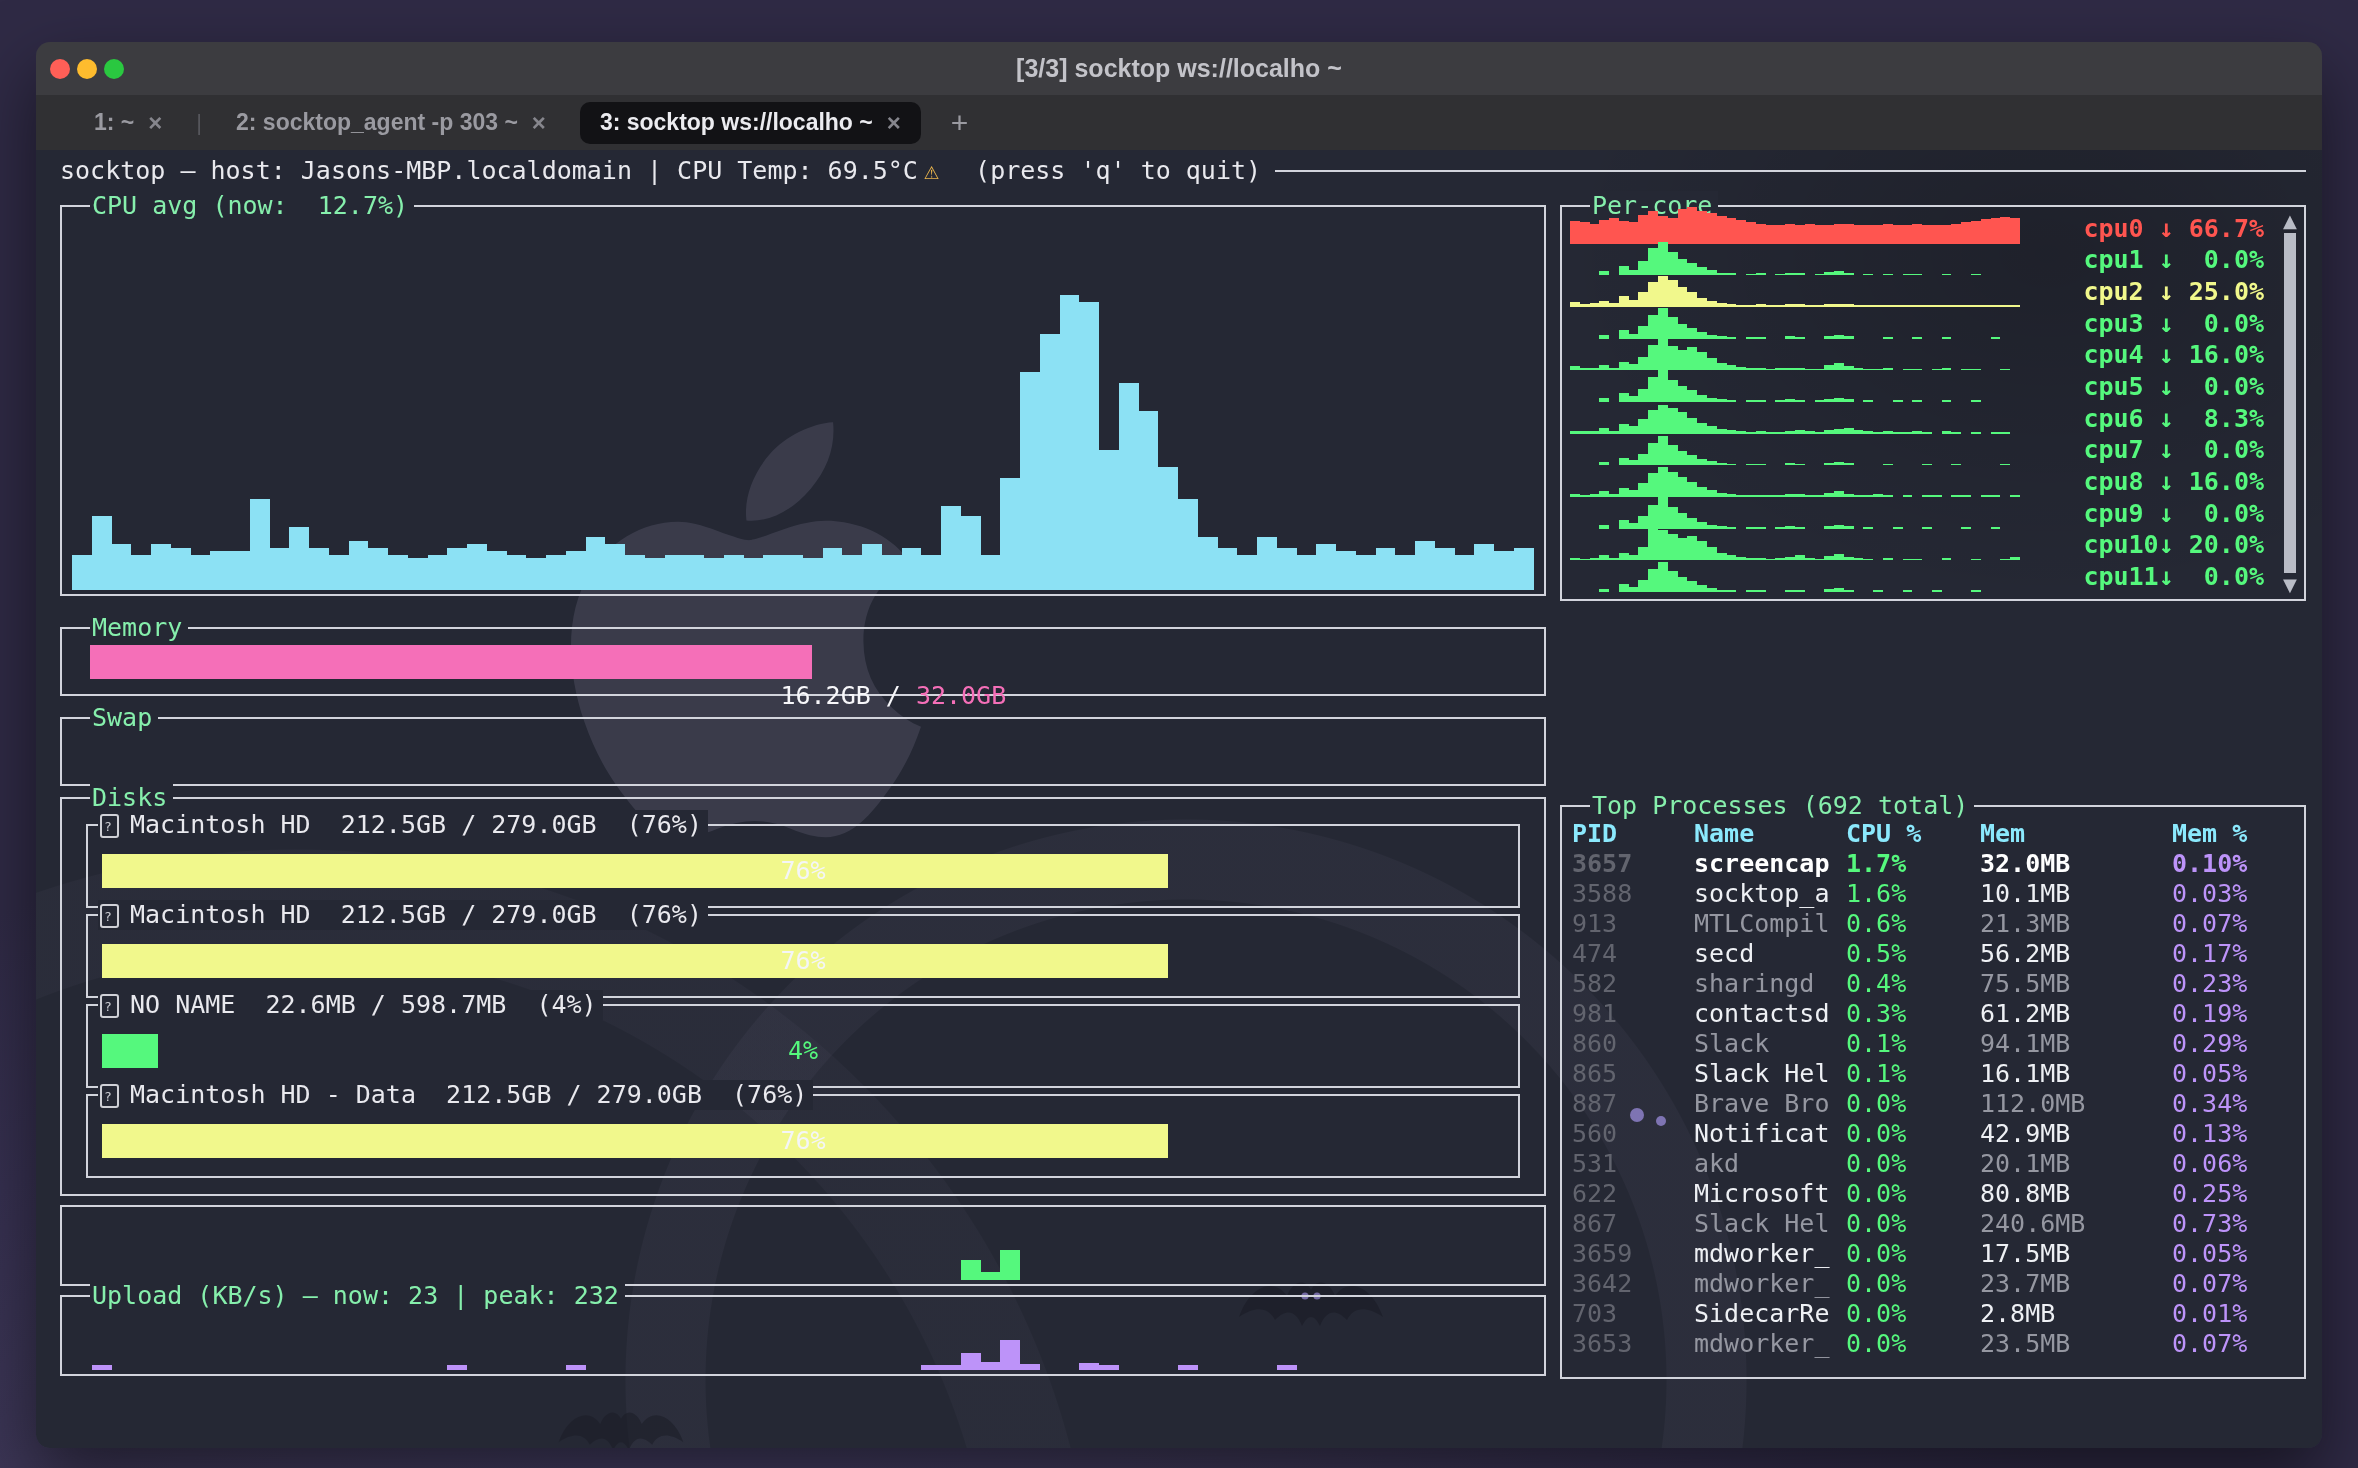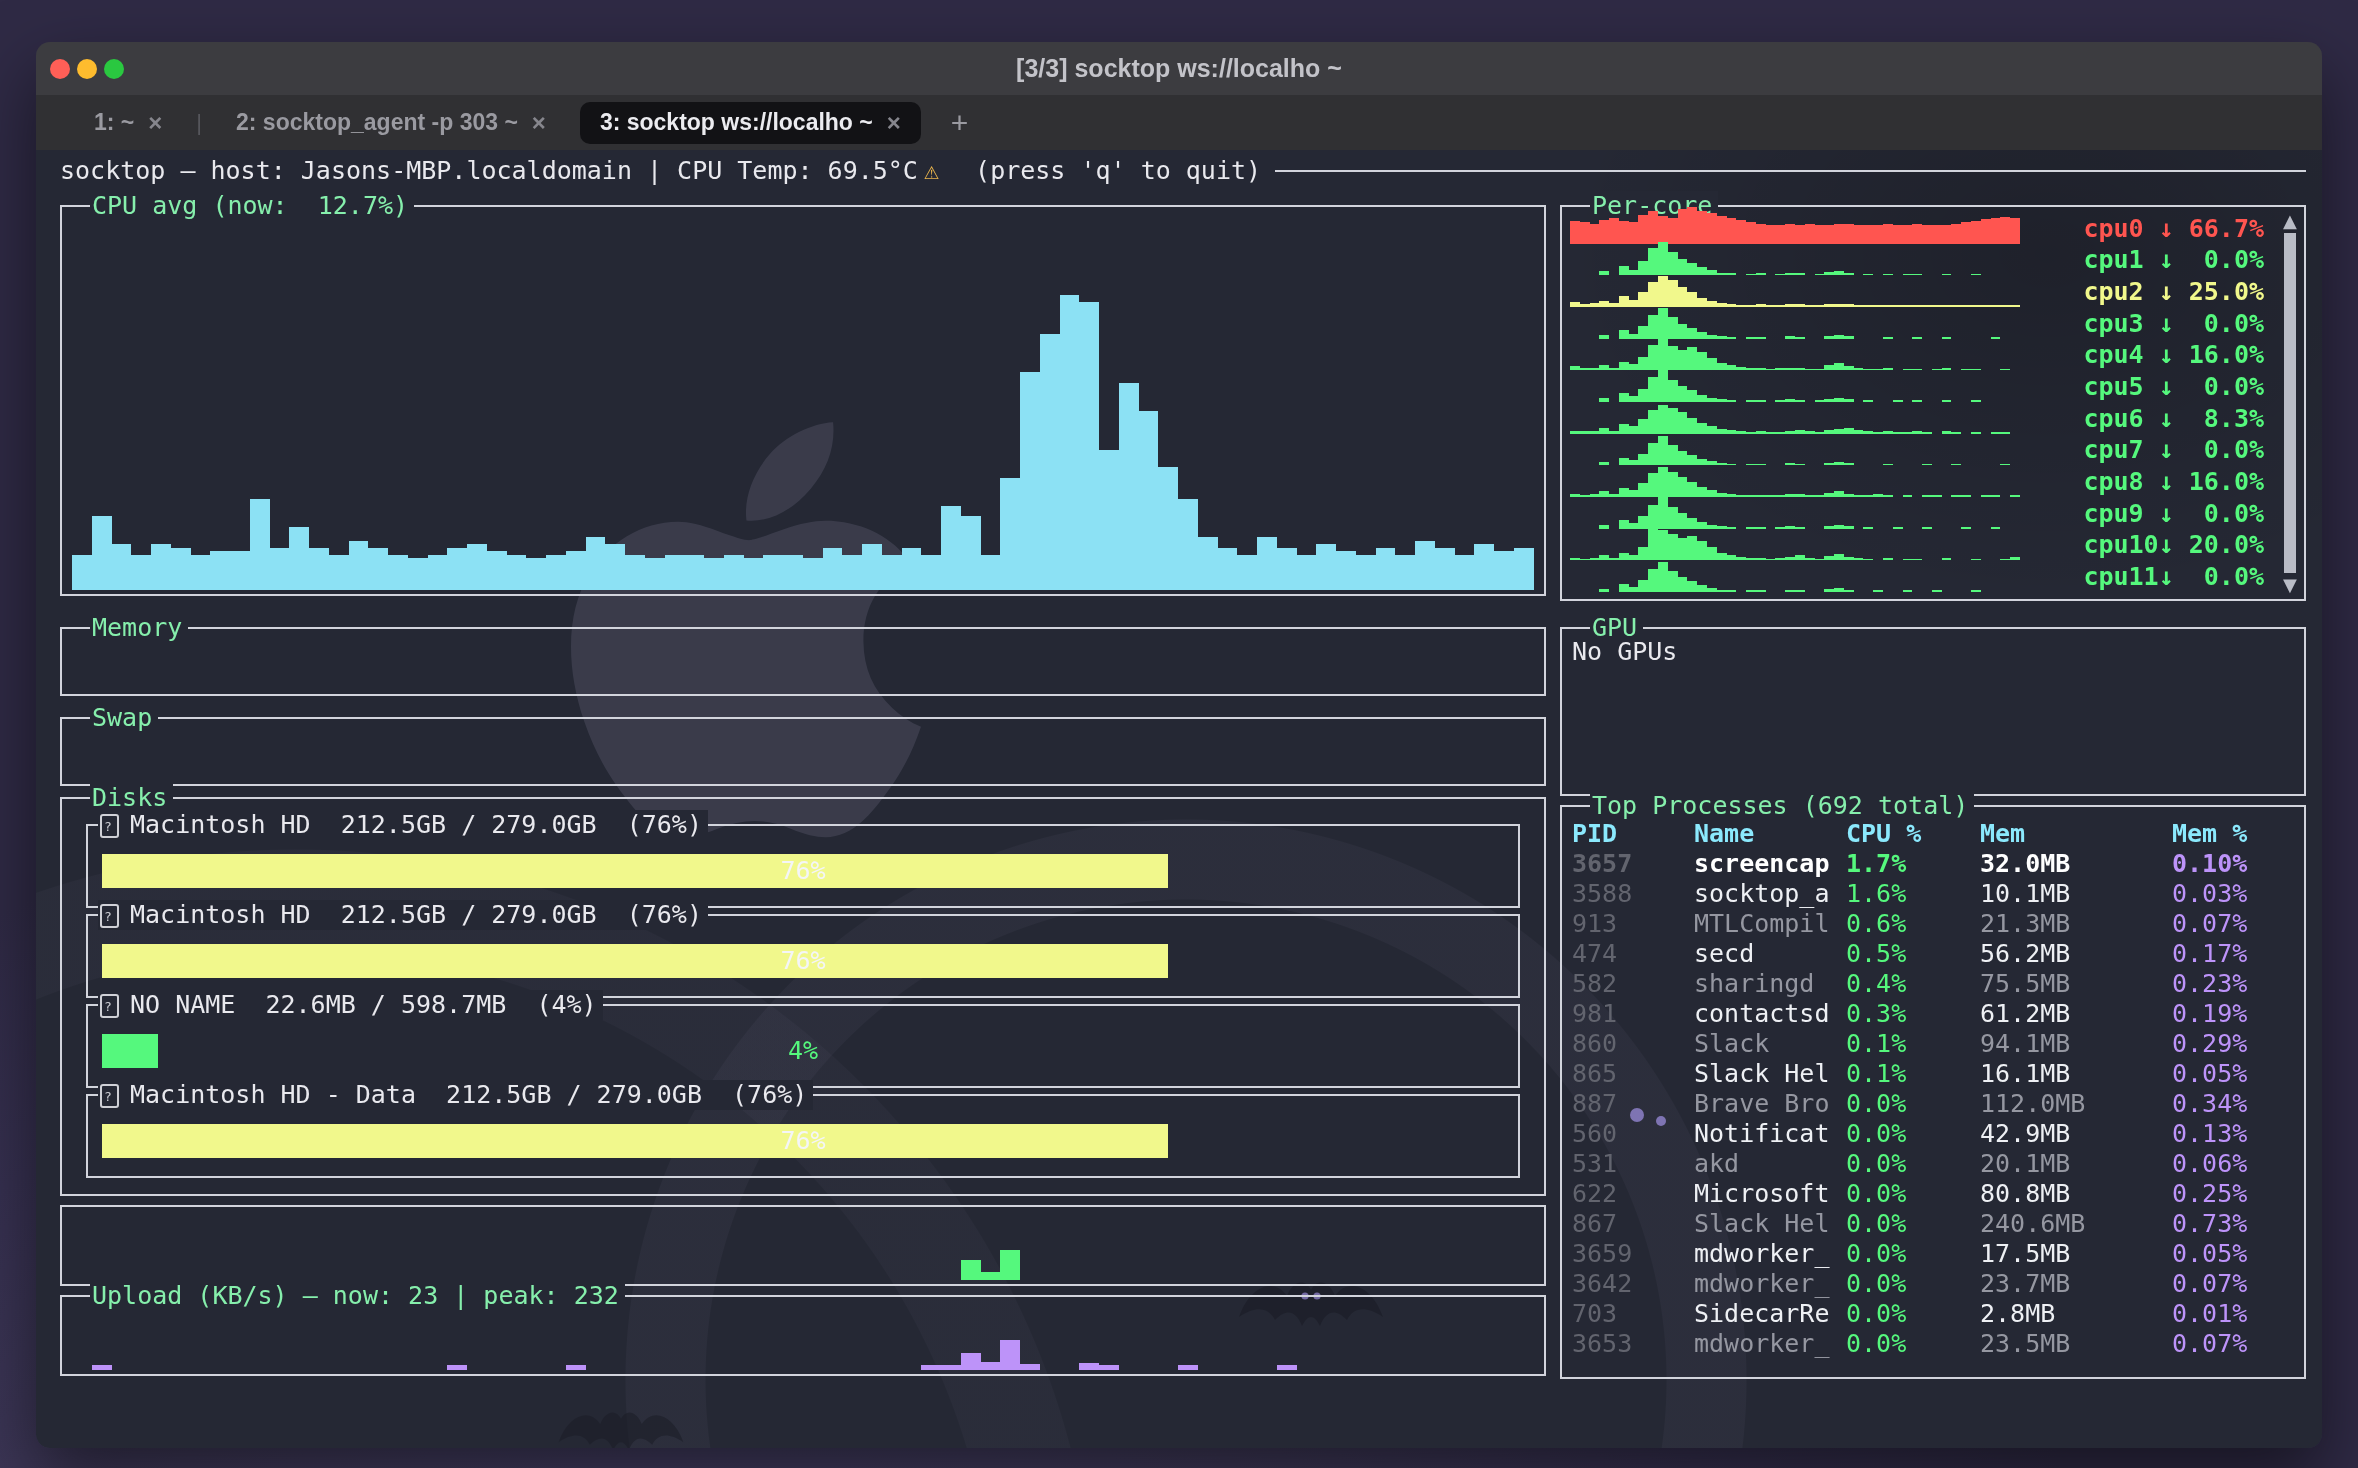--- a/index.html
+++ b/index.html
@@ -203,20 +203,26 @@
             <div class="sbar" style="height: 12%; background: rgb(140, 225, 244);"></div>
             <div class="sbar" style="height: 10%; background: rgb(140, 225, 244);"></div>
             <div class="sbar" style="height: 13%; background: rgb(140, 225, 244);"></div>
             <div class="sbar" style="height: 11%; background: rgb(140, 225, 244);"></div>
             <div class="sbar" style="height: 12%; background: rgb(140, 225, 244);"></div>
           </div>
       </div>
 
       <div class="panel" style="left:24px;top:477px;width:1482px;height:65px;">
         <span class="ptitle">Memory</span>
+        <div class="gaugebar">
+          <div class="gfill" style="width: 50.6%; background: rgb(245, 111, 184);"></div>
+          <div class="glabel">
+            <span style="color:#f7f7fa">16.2GB /</span><span style="color:#f56fb8"> 32.0GB</span>
+          </div>
+        </div>
       </div>
 
       <div class="panel" style="left:24px;top:567px;width:1482px;height:65px;">
         <span class="ptitle">Swap</span>
       </div>
 
       <div class="panel" style="left:24px;top:647px;width:1482px;height:395px;">
         <span class="ptitle">Disks</span>
         <div id="disks-list">
             <div class="diskpanel" style="top: 25px;">
@@ -1027,24 +1033,20 @@
           </div>
         <div class="scrollbar">
           <span class="sarrow">▲</span>
           <div class="strack">
               <div class="sthumb"></div>
             </div>
           <span class="sarrow">▼</span>
         </div>
       </div>
 
-      <div class="panel" style="left:1524px;top:477px;width:742px;height:165px;">
-        <span class="ptitle">GPU</span>
-        <div class="gpumsg">No GPUs</div>
-      </div>
 
       <div class="panel" style="left:1524px;top:655px;width:742px;height:570px;">
         <span class="ptitle">Top Processes (692 total)</span>
         <div class="procgrid" id="procgrid"><span class="ph">PID</span><span class="ph">Name</span><span class="ph">CPU %</span><span class="ph">Mem</span><span class="ph">Mem %</span><span class="em  "><span class="c-pid">3657</span></span><span class="em  "><span class="c-name">screencap</span></span><span class="em  "><span class="c-cpu">1.7%</span></span><span class="em  "><span class="c-mem">32.0MB</span></span><span class="em  "><span class="c-mempct">0.10%</span></span><span class=""><span class="c-pid">3588</span></span><span class=""><span class="c-name">socktop_a</span></span><span class=""><span class="c-cpu">1.6%</span></span><span class=""><span class="c-mem">10.1MB</span></span><span class=""><span class="c-mempct">0.03%</span></span><span class="dim "><span class="c-pid">913</span></span><span class="dim "><span class="c-name">MTLCompil</span></span><span class="dim "><span class="c-cpu">0.6%</span></span><span class="dim "><span class="c-mem">21.3MB</span></span><span class="dim "><span class="c-mempct">0.07%</span></span><span class=""><span class="c-pid">474</span></span><span class=""><span class="c-name">secd</span></span><span class=""><span class="c-cpu">0.5%</span></span><span class=""><span class="c-mem">56.2MB</span></span><span class=""><span class="c-mempct">0.17%</span></span><span class="dim "><span class="c-pid">582</span></span><span class="dim "><span class="c-name">sharingd</span></span><span class="dim "><span class="c-cpu">0.4%</span></span><span class="dim "><span class="c-mem">75.5MB</span></span><span class="dim "><span class="c-mempct">0.23%</span></span><span class=""><span class="c-pid">981</span></span><span class=""><span class="c-name">contactsd</span></span><span class=""><span class="c-cpu">0.3%</span></span><span class=""><span class="c-mem">61.2MB</span></span><span class=""><span class="c-mempct">0.19%</span></span><span class="dim "><span class="c-pid">860</span></span><span class="dim "><span class="c-name">Slack</span></span><span class="dim "><span class="c-cpu">0.1%</span></span><span class="dim "><span class="c-mem">94.1MB</span></span><span class="dim "><span class="c-mempct">0.29%</span></span><span class=""><span class="c-pid">865</span></span><span class=""><span class="c-name">Slack Hel</span></span><span class=""><span class="c-cpu">0.1%</span></span><span class=""><span class="c-mem">16.1MB</span></span><span class=""><span class="c-mempct">0.05%</span></span><span class="dim "><span class="c-pid">887</span></span><span class="dim "><span class="c-name">Brave Bro</span></span><span class="dim "><span class="c-cpu">0.0%</span></span><span class="dim "><span class="c-mem">112.0MB</span></span><span class="dim "><span class="c-mempct">0.34%</span></span><span class=""><span class="c-pid">560</span></span><span class=""><span class="c-name">Notificat</span></span><span class=""><span class="c-cpu">0.0%</span></span><span class=""><span class="c-mem">42.9MB</span></span><span class=""><span class="c-mempct">0.13%</span></span><span class="dim "><span class="c-pid">531</span></span><span class="dim "><span class="c-name">akd</span></span><span class="dim "><span class="c-cpu">0.0%</span></span><span class="dim "><span class="c-mem">20.1MB</span></span><span class="dim "><span class="c-mempct">0.06%</span></span><span class=""><span class="c-pid">622</span></span><span class=""><span class="c-name">Microsoft</span></span><span class=""><span class="c-cpu">0.0%</span></span><span class=""><span class="c-mem">80.8MB</span></span><span class=""><span class="c-mempct">0.25%</span></span><span class="dim "><span class="c-pid">867</span></span><span class="dim "><span class="c-name">Slack Hel</span></span><span class="dim "><span class="c-cpu">0.0%</span></span><span class="dim "><span class="c-mem">240.6MB</span></span><span class="dim "><span class="c-mempct">0.73%</span></span><span class=""><span class="c-pid">3659</span></span><span class=""><span class="c-name">mdworker_</span></span><span class=""><span class="c-cpu">0.0%</span></span><span class=""><span class="c-mem">17.5MB</span></span><span class=""><span class="c-mempct">0.05%</span></span><span class="dim "><span class="c-pid">3642</span></span><span class="dim "><span class="c-name">mdworker_</span></span><span class="dim "><span class="c-cpu">0.0%</span></span><span class="dim "><span class="c-mem">23.7MB</span></span><span class="dim "><span class="c-mempct">0.07%</span></span><span class=""><span class="c-pid">703</span></span><span class=""><span class="c-name">SidecarRe</span></span><span class=""><span class="c-cpu">0.0%</span></span><span class=""><span class="c-mem">2.8MB</span></span><span class=""><span class="c-mempct">0.01%</span></span><span class="dim "><span class="c-pid">3653</span></span><span class="dim "><span class="c-name">mdworker_</span></span><span class="dim "><span class="c-cpu">0.0%</span></span><span class="dim "><span class="c-mem">23.5MB</span></span><span class="dim "><span class="c-mempct">0.07%</span></span></div>
       </div>
 
     </div>
   </div>
 </div>
 

